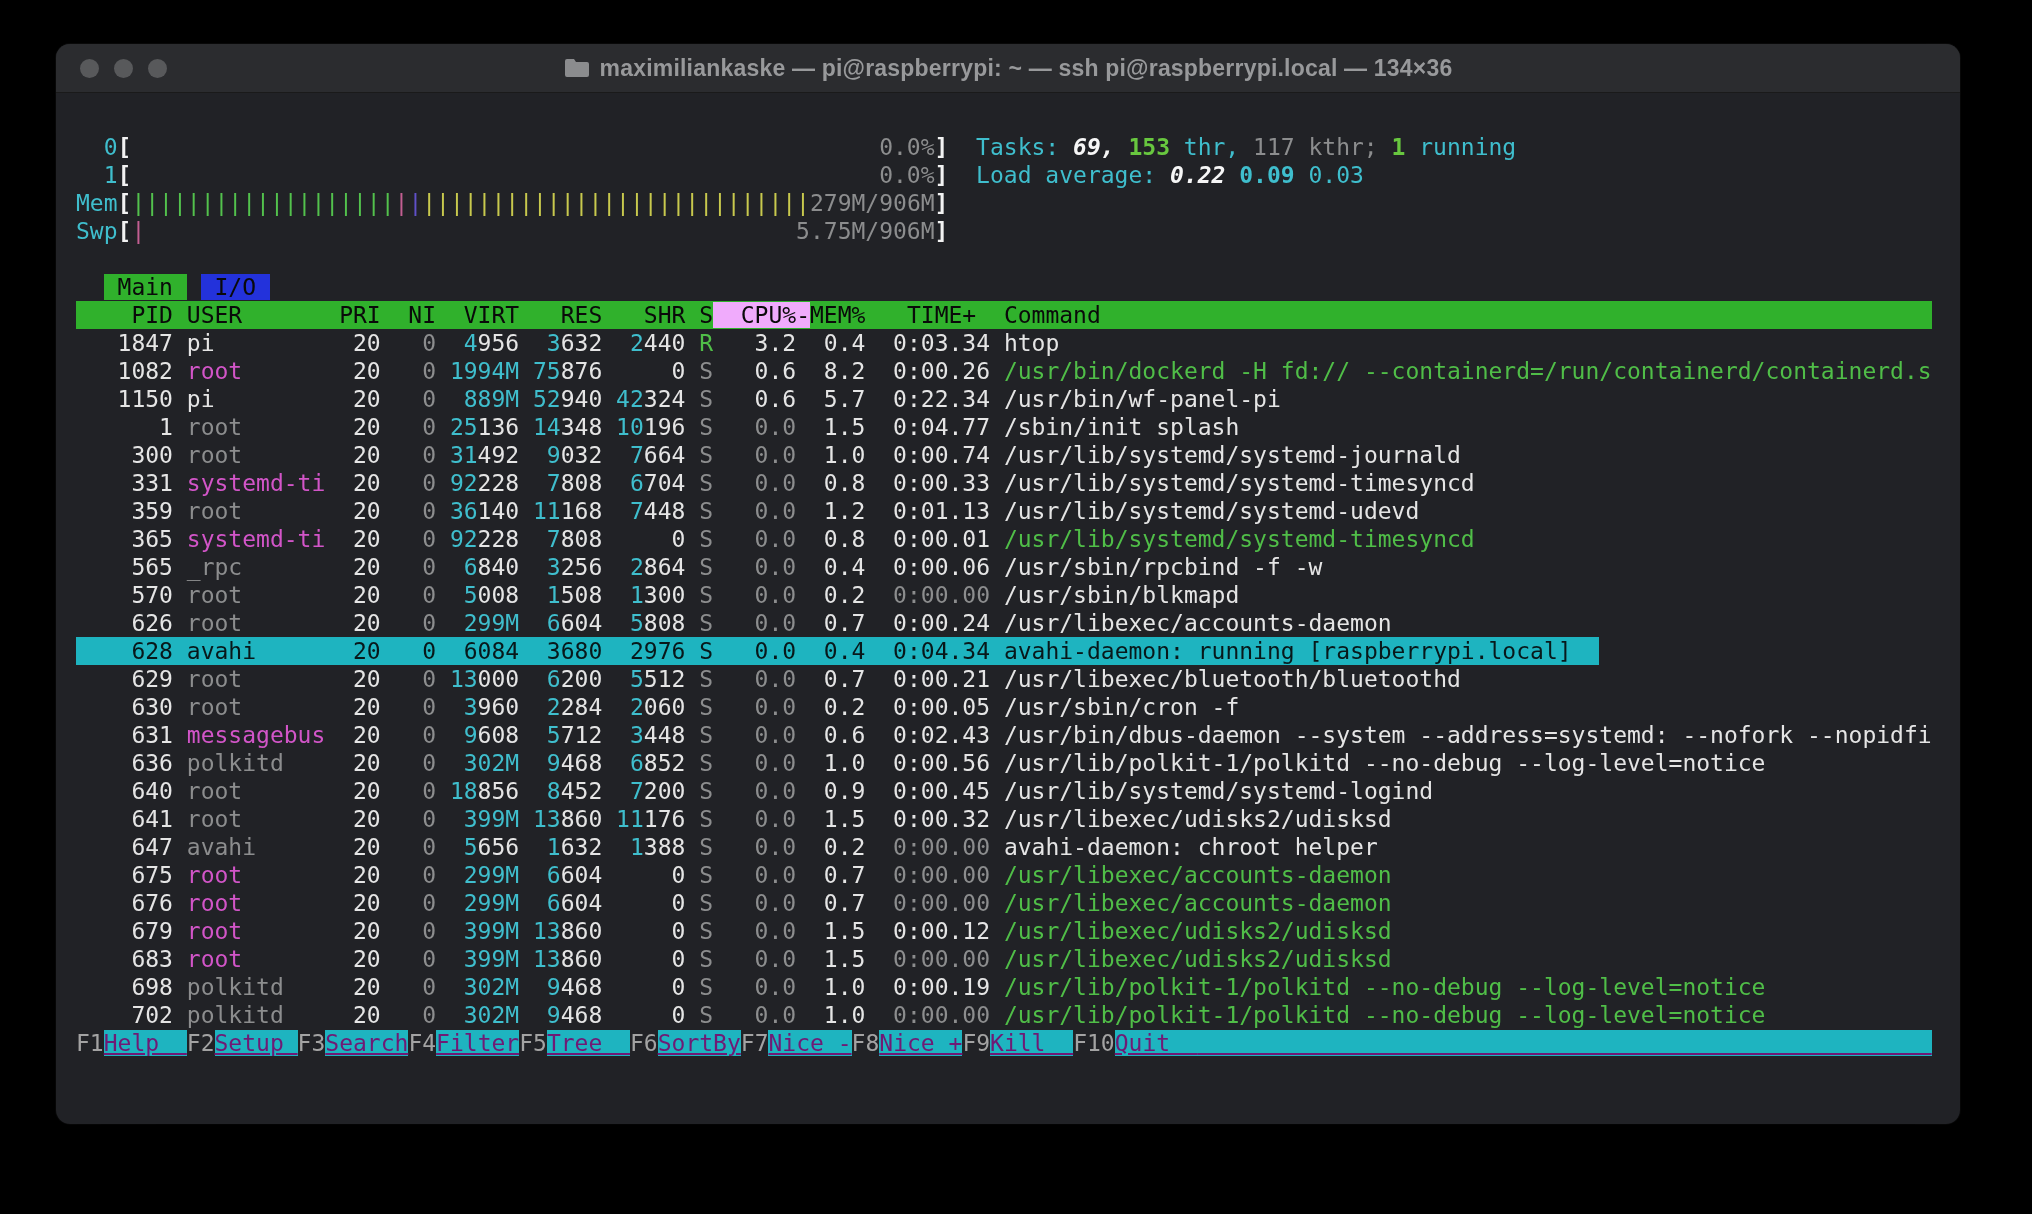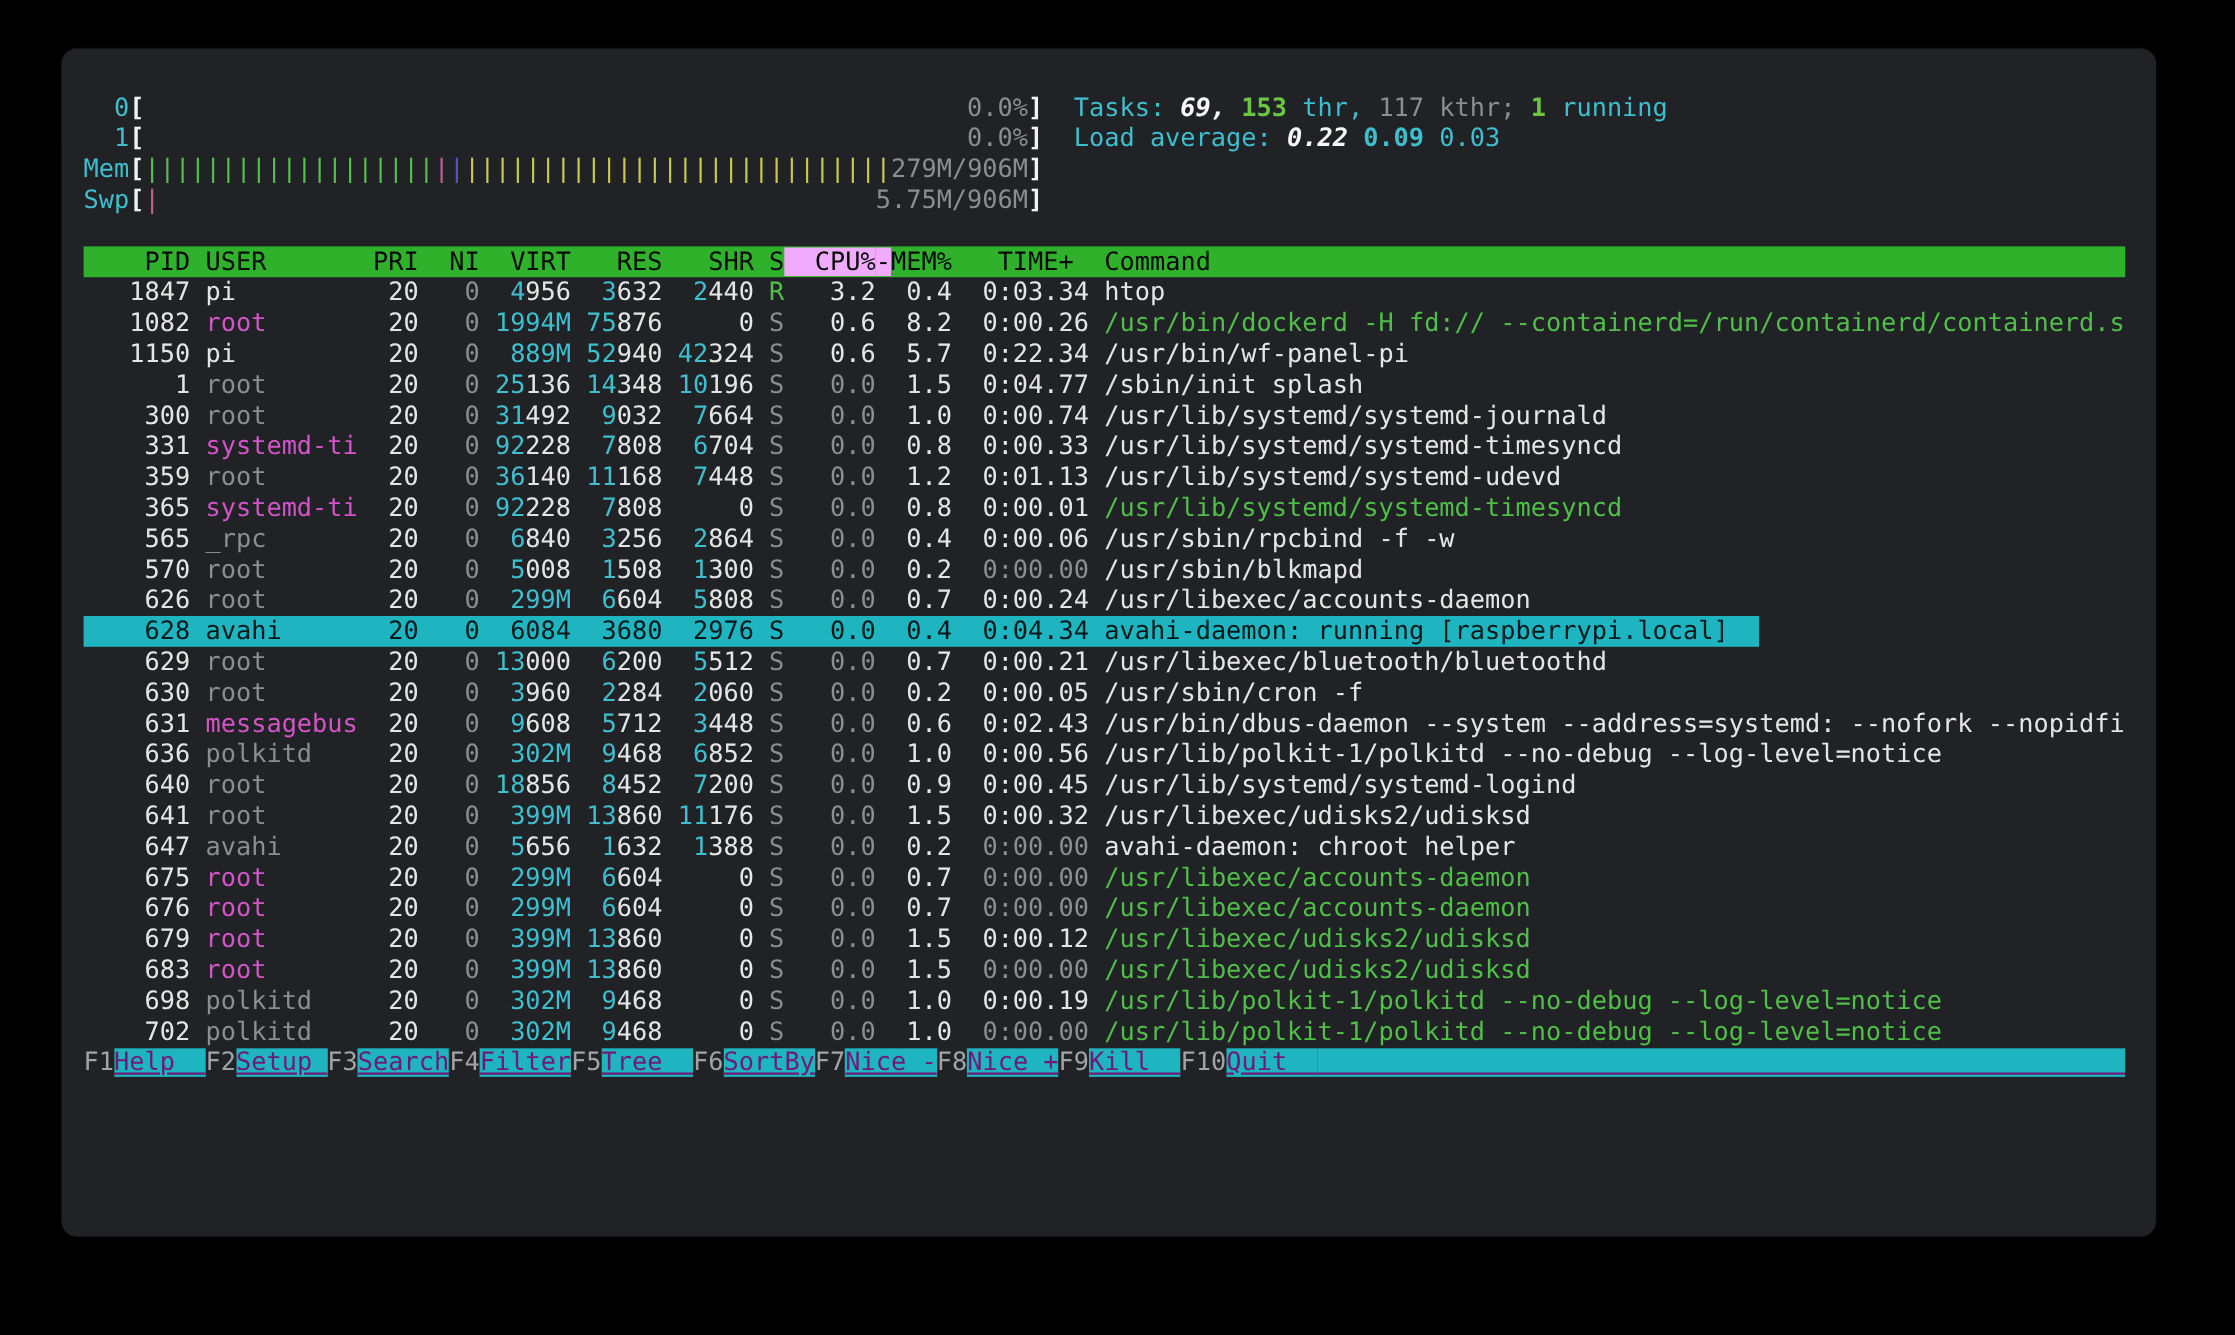--- a/index.html
+++ b/index.html
@@ -50,29 +50,43 @@
   .sel span{color:#08181a !important;font-weight:normal;}
 
   
   .fk{color:#a3a3a3;}
   .fl{background:#1eb4c0;color:#701a75;text-decoration:underline;}
 </style>
 </head>
 <body>
 
 <div class="window">
+  <div class="titlebar">
+    <div class="lights">
+      <span class="light"></span>
+      <span class="light"></span>
+      <span class="light"></span>
+    </div>
+    <div class="title">
+      <svg width="26" height="20" viewBox="0 0 26 20">
+        <path d="M1 3 Q1 1 3 1 L10 1 L12 4 L23 4 Q25 4 25 6 L25 17 Q25 19 23 19 L3 19 Q1 19 1 17 Z" fill="#8b8c8e"></path>
+      </svg>
+      <span>maximiliankaske — pi@raspberrypi: ~ — ssh pi@raspberrypi.local — 134×36</span>
+    </div>
+  </div>
 
   <div class="term">
     <div id="meters">
         <div class="row"><span class="cy">  0</span><span class="br">[</span><span>                                                      </span><span class="sh">0.0%</span><span class="br">]</span><span>  </span><span class="cy">Tasks: </span><span class="wb">69, </span><span class="gnb">153</span><span class="cy"> thr, </span><span class="sh">117 kthr; </span><span class="gnb">1</span><span class="cy"> running</span></div>
         <div class="row"><span class="cy">  1</span><span class="br">[</span><span>                                                      </span><span class="sh">0.0%</span><span class="br">]</span><span>  </span><span class="cy">Load average: </span><span class="wb">0.22 </span><span class="cyb">0.09 </span><span class="cy">0.03</span></div>
         <div class="row"><span class="cy">Mem</span><span class="br">[</span><span class="b-green">|||||||||||||||||||</span><span class="b-pink">|</span><span class="b-violet">|</span><span class="b-yellow">||||||||||||||||||||||||||||</span><span class="sh">279M/906M</span><span class="br">]</span></div>
         <div class="row"><span class="cy">Swp</span><span class="br">[</span><span class="b-pink">|</span><span>                                               </span><span class="sh">5.75M/906M</span><span class="br">]</span></div>
       </div>
     <div class="row"></div>
+    <div class="row" id="tabs"><span>  </span><span class="tab-main"> Main </span><span> </span><span class="tab-io"> I/O </span></div>
     <div class="row thead" id="thead"><span>    PID</span><span> </span><span>USER      </span><span> PRI</span><span>  NI</span><span>  VIRT</span><span>   RES</span><span>   SHR</span><span> S</span><span class="srt">  CPU%</span><span class="srt">-</span><span>MEM%</span><span>   TIME+ </span><span> </span><span>Command                                                            </span></div>
     <div id="rows">
         <div class="row"><span class="wt">   1847</span><span> </span><span class="wt">pi        </span><span class="wt">  20</span><span class="sh">   0</span><span class="num">  4</span><span class="wt">956</span><span class="num">  3</span><span class="wt">632</span><span class="num">  2</span><span class="wt">440</span><span class="gn"> R</span><span class="wt">   3.2</span><span> </span><span class="wt"> 0.4</span><span class="wt">  0:03.34</span><span> </span><span class="wt">htop</span></div>
         <div class="row"><span class="wt">   1082</span><span> </span><span class="mg">root      </span><span class="wt">  20</span><span class="sh">   0</span><span class="num"> 1994M</span><span class="num"> 75</span><span class="wt">876</span><span class="wt">     0</span><span class="sh"> S</span><span class="wt">   0.6</span><span> </span><span class="wt"> 8.2</span><span class="wt">  0:00.26</span><span> </span><span class="gn">/usr/bin/dockerd -H fd:// --containerd=/run/containerd/containerd.s</span></div>
         <div class="row"><span class="wt">   1150</span><span> </span><span class="wt">pi        </span><span class="wt">  20</span><span class="sh">   0</span><span class="num">  889M</span><span class="num"> 52</span><span class="wt">940</span><span class="num"> 42</span><span class="wt">324</span><span class="sh"> S</span><span class="wt">   0.6</span><span> </span><span class="wt"> 5.7</span><span class="wt">  0:22.34</span><span> </span><span class="wt">/usr/bin/wf-panel-pi</span></div>
         <div class="row"><span class="wt">      1</span><span> </span><span class="sh">root      </span><span class="wt">  20</span><span class="sh">   0</span><span class="num"> 25</span><span class="wt">136</span><span class="num"> 14</span><span class="wt">348</span><span class="num"> 10</span><span class="wt">196</span><span class="sh"> S</span><span class="sh">   0.0</span><span> </span><span class="wt"> 1.5</span><span class="wt">  0:04.77</span><span> </span><span class="wt">/sbin/init splash</span></div>
         <div class="row"><span class="wt">    300</span><span> </span><span class="sh">root      </span><span class="wt">  20</span><span class="sh">   0</span><span class="num"> 31</span><span class="wt">492</span><span class="num">  9</span><span class="wt">032</span><span class="num">  7</span><span class="wt">664</span><span class="sh"> S</span><span class="sh">   0.0</span><span> </span><span class="wt"> 1.0</span><span class="wt">  0:00.74</span><span> </span><span class="wt">/usr/lib/systemd/systemd-journald</span></div>
         <div class="row"><span class="wt">    331</span><span> </span><span class="mg">systemd-ti</span><span class="wt">  20</span><span class="sh">   0</span><span class="num"> 92</span><span class="wt">228</span><span class="num">  7</span><span class="wt">808</span><span class="num">  6</span><span class="wt">704</span><span class="sh"> S</span><span class="sh">   0.0</span><span> </span><span class="wt"> 0.8</span><span class="wt">  0:00.33</span><span> </span><span class="wt">/usr/lib/systemd/systemd-timesyncd</span></div>
         <div class="row"><span class="wt">    359</span><span> </span><span class="sh">root      </span><span class="wt">  20</span><span class="sh">   0</span><span class="num"> 36</span><span class="wt">140</span><span class="num"> 11</span><span class="wt">168</span><span class="num">  7</span><span class="wt">448</span><span class="sh"> S</span><span class="sh">   0.0</span><span> </span><span class="wt"> 1.2</span><span class="wt">  0:01.13</span><span> </span><span class="wt">/usr/lib/systemd/systemd-udevd</span></div>
         <div class="row"><span class="wt">    365</span><span> </span><span class="mg">systemd-ti</span><span class="wt">  20</span><span class="sh">   0</span><span class="num"> 92</span><span class="wt">228</span><span class="num">  7</span><span class="wt">808</span><span class="wt">     0</span><span class="sh"> S</span><span class="sh">   0.0</span><span> </span><span class="wt"> 0.8</span><span class="wt">  0:00.01</span><span> </span><span class="gn">/usr/lib/systemd/systemd-timesyncd</span></div>

